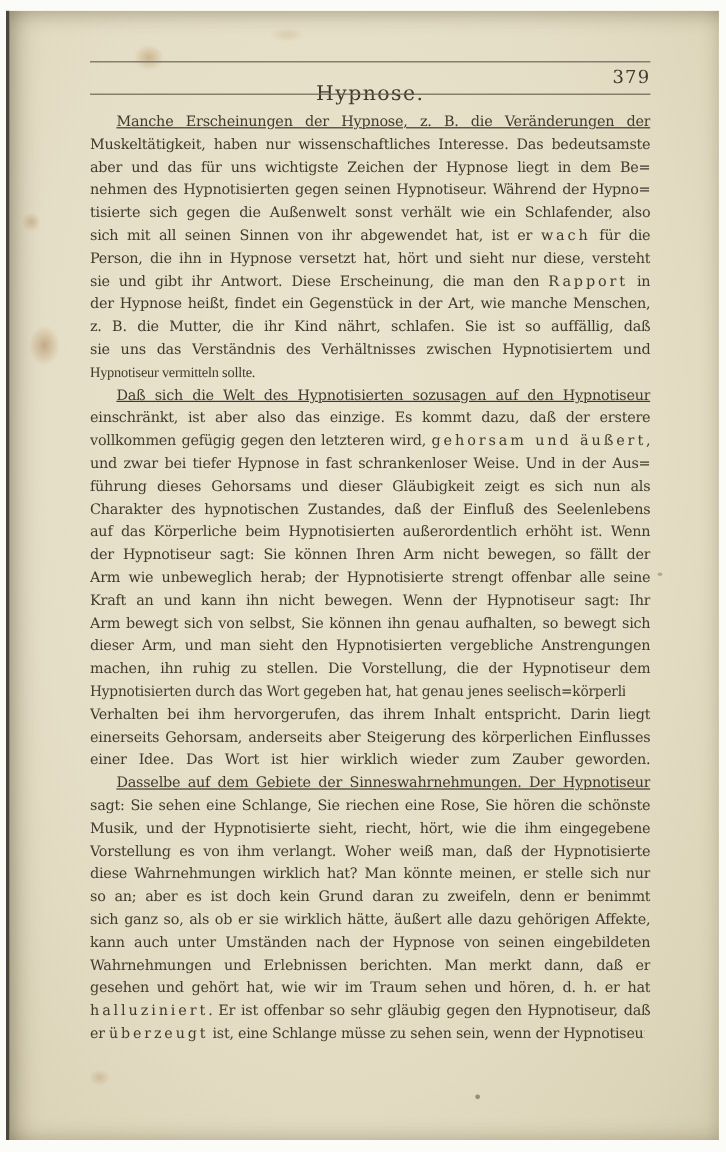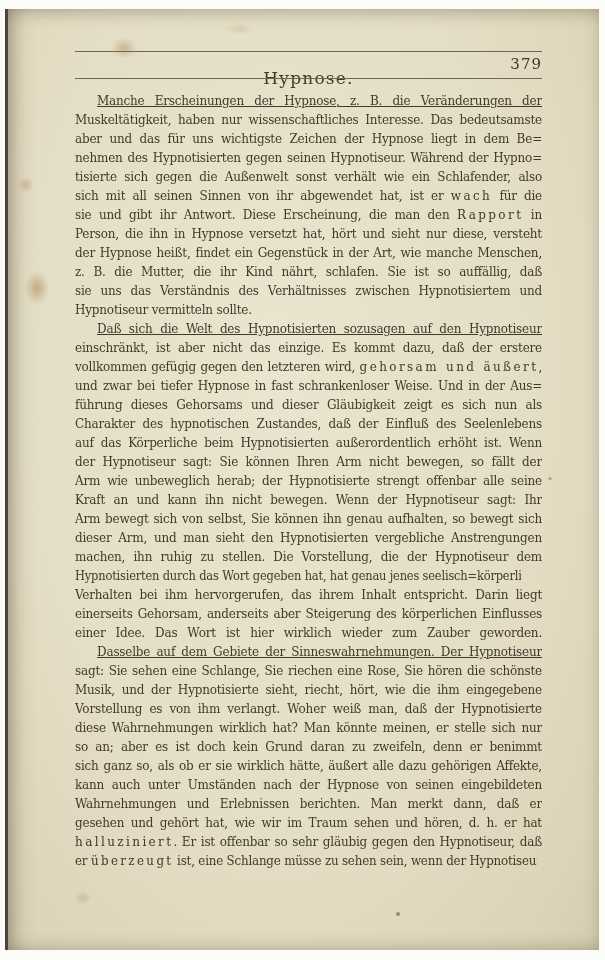--- a/index.html
+++ b/index.html
@@ -37,21 +37,21 @@
     position:absolute;left:67px;top:83px;width:467px;
     color:var(--ink,#40392d);font-size:12px;
   }
   .line{
     height:19px;line-height:19px;
     text-align:justify;text-align-last:justify;
     white-space:nowrap;overflow:hidden;
     letter-spacing:-0.2px;
   }
   .line.ind{padding-left:22px;text-decoration:underline;}
-  .line.noj{text-align-last:left;}
+  .line.noj{text-align-last:left;font-family:Liberation Serif, serif;}
   .sp{letter-spacing:2.4px;}
   .stain{position:absolute;border-radius:50%;pointer-events:none;}
   .stain.s1{left:103px;top:28px;width:26px;height:22px;
     background:radial-gradient(ellipse,rgba(165,115,55,.38) 0%,rgba(165,115,55,0) 70%);}
   .stain.s2{left:16px;top:262px;width:26px;height:34px;
     background:radial-gradient(ellipse,rgba(150,100,45,.42) 0%,rgba(150,100,45,0) 70%);}
   .stain.s3{left:10px;top:168px;width:16px;height:16px;
     background:radial-gradient(ellipse,rgba(150,100,45,.30) 0%,rgba(150,100,45,0) 70%);}
   .stain.s4{left:66px;top:882px;width:18px;height:14px;
     background:radial-gradient(ellipse,rgba(150,105,55,.25) 0%,rgba(150,105,55,0) 70%);}
@@ -77,28 +77,28 @@
   <div class="page-num">379</div>
   <div class="rule bottom"></div>
 
   <div class="text-block">
       <div class="line ind">Manche Erscheinungen der Hypnose, z. B. die Veränderungen der</div>
       <div class="line">Muskeltätigkeit, haben nur wissenschaftliches Interesse. Das bedeutsamste</div>
       <div class="line">aber und das für uns wichtigste Zeichen der Hypnose liegt in dem Be=</div>
       <div class="line">nehmen des Hypnotisierten gegen seinen Hypnotiseur. Während der Hypno=</div>
       <div class="line">tisierte sich gegen die Außenwelt sonst verhält wie ein Schlafender, also</div>
       <div class="line">sich mit all seinen Sinnen von ihr abgewendet hat, ist er <span class="sp">wach</span> für die</div>
+      <div class="line">Person, die ihn in Hypnose versetzt hat, hört und sieht nur diese, versteht</div>
       <div class="line">sie und gibt ihr Antwort. Diese Erscheinung, die man den <span class="sp">Rapport</span> in</div>
-      <div class="line">Person, die ihn in Hypnose versetzt hat, hört und sieht nur diese, versteht</div>
       <div class="line">der Hypnose heißt, findet ein Gegenstück in der Art, wie manche Menschen,</div>
       <div class="line">z. B. die Mutter, die ihr Kind nährt, schlafen. Sie ist so auffällig, daß</div>
       <div class="line">sie uns das Verständnis des Verhältnisses zwischen Hypnotisiertem und</div>
       <div class="line noj">Hypnotiseur vermitteln sollte.</div>
       <div class="line ind">Daß sich die Welt des Hypnotisierten sozusagen auf den Hypnotiseur</div>
-      <div class="line">einschränkt, ist aber nicht das einzige. Es kommt dazu, daß der erstere</div>
+      <div class="line">einschränkt, ist aber also das einzige. Es kommt dazu, daß der erstere</div>
       <div class="line">vollkommen gefügig gegen den letzteren wird, <span class="sp">gehorsam und äußert</span>,</div>
       <div class="line">und zwar bei tiefer Hypnose in fast schrankenloser Weise. Und in der Aus=</div>
       <div class="line">führung dieses Gehorsams und dieser Gläubigkeit zeigt es sich nun als</div>
       <div class="line">Charakter des hypnotischen Zustandes, daß der Einfluß des Seelenlebens</div>
       <div class="line">auf das Körperliche beim Hypnotisierten außerordentlich erhöht ist. Wenn</div>
       <div class="line">der Hypnotiseur sagt: Sie können Ihren Arm nicht bewegen, so fällt der</div>
       <div class="line">Arm wie unbeweglich herab; der Hypnotisierte strengt offenbar alle seine</div>
       <div class="line">Kraft an und kann ihn nicht bewegen. Wenn der Hypnotiseur sagt: Ihr</div>
       <div class="line">Arm bewegt sich von selbst, Sie können ihn genau aufhalten, so bewegt sich</div>
       <div class="line">dieser Arm, und man sieht den Hypnotisierten vergebliche Anstrengungen</div>

